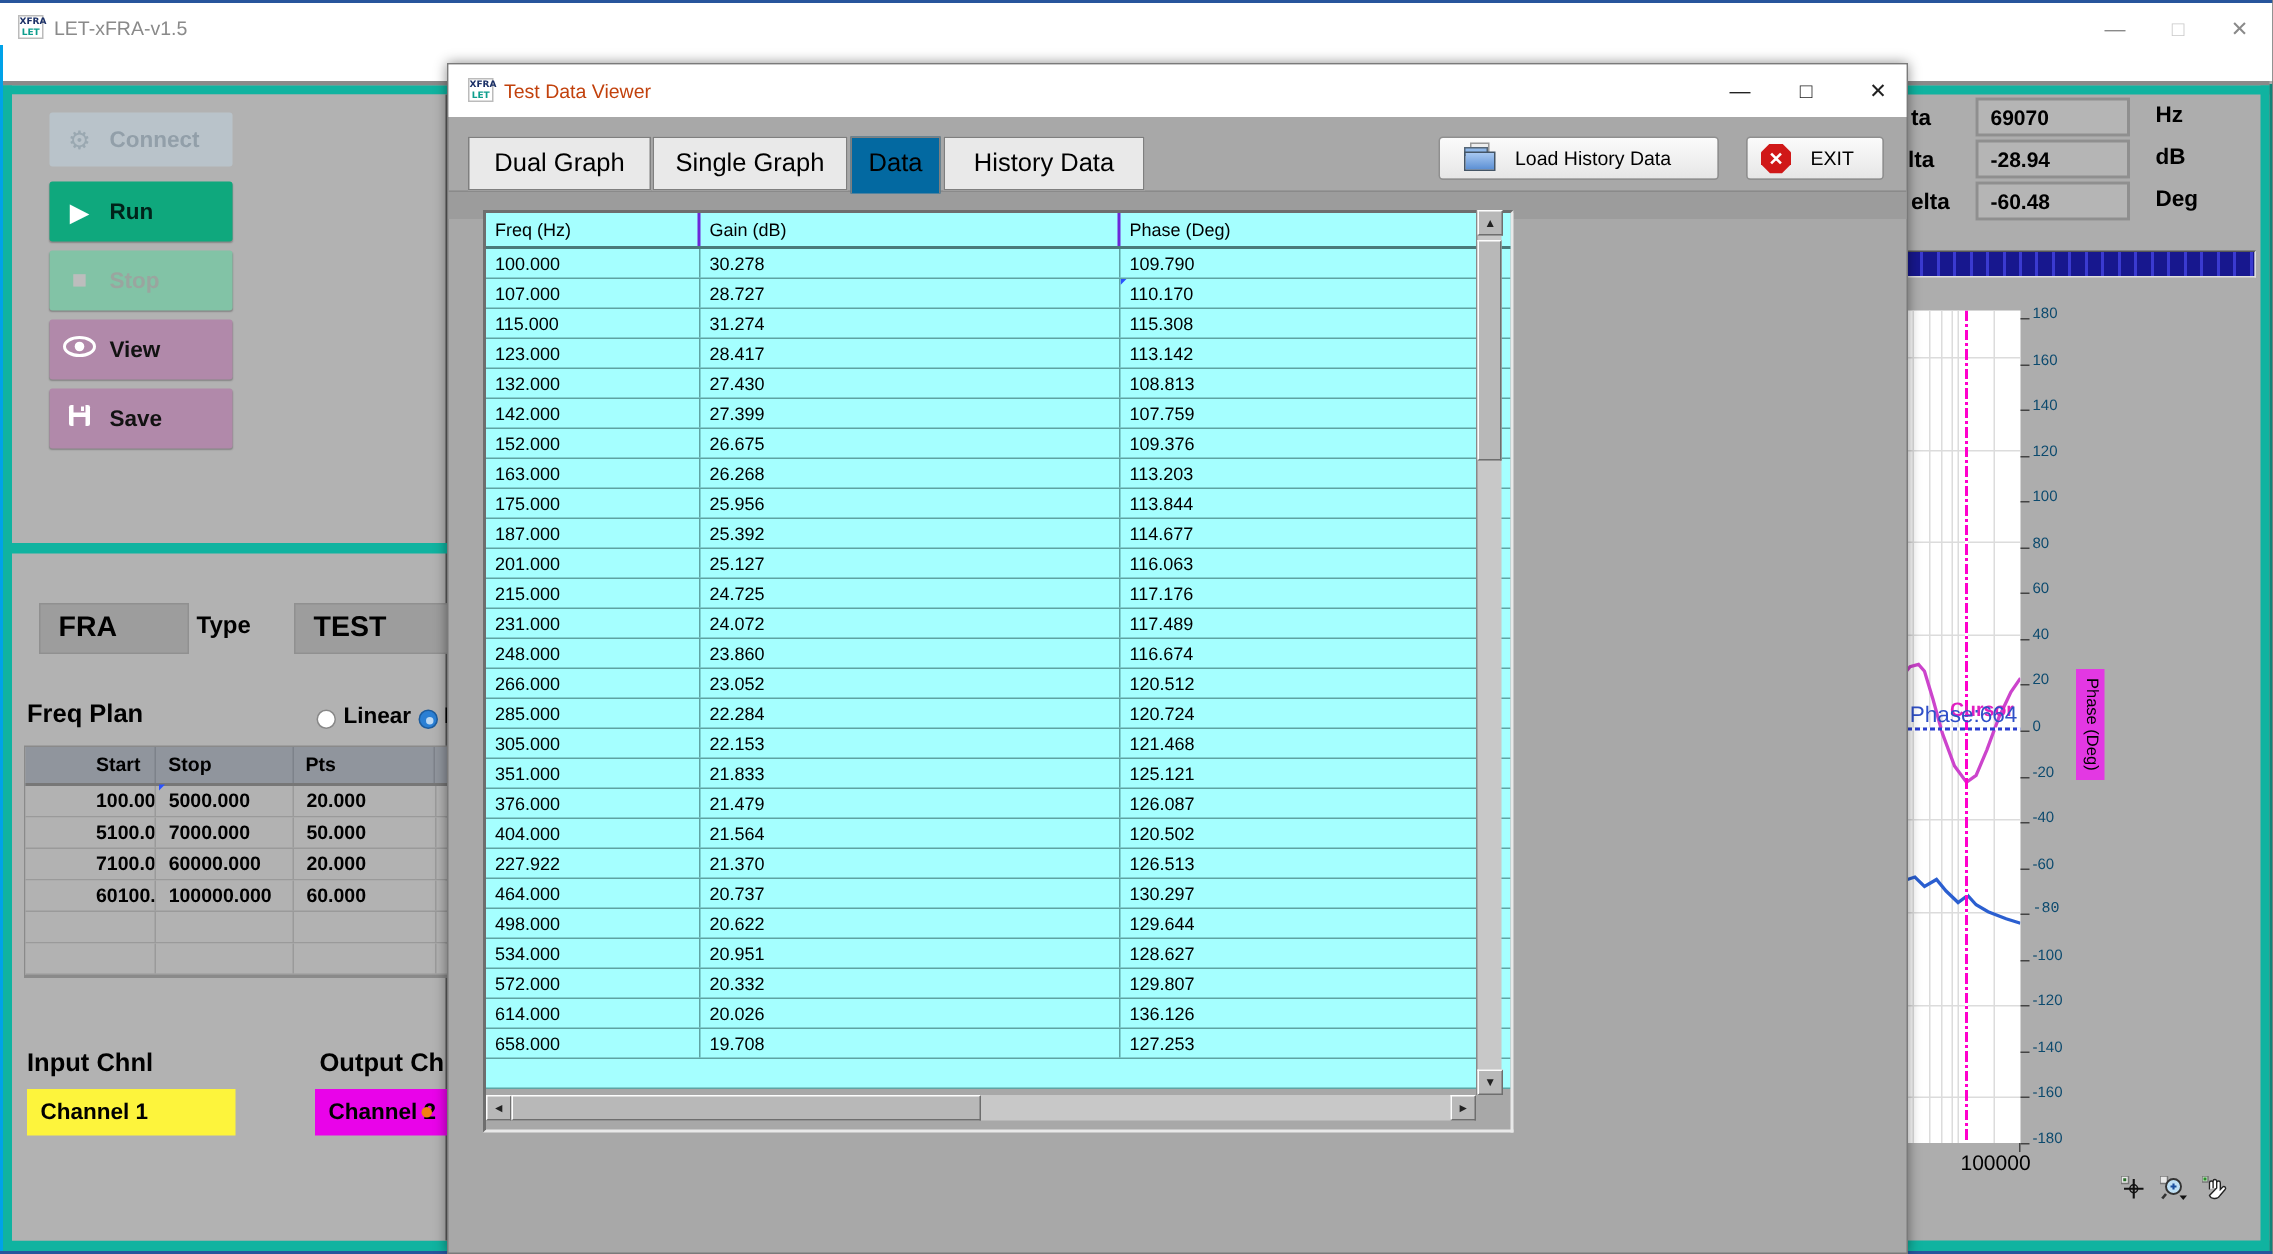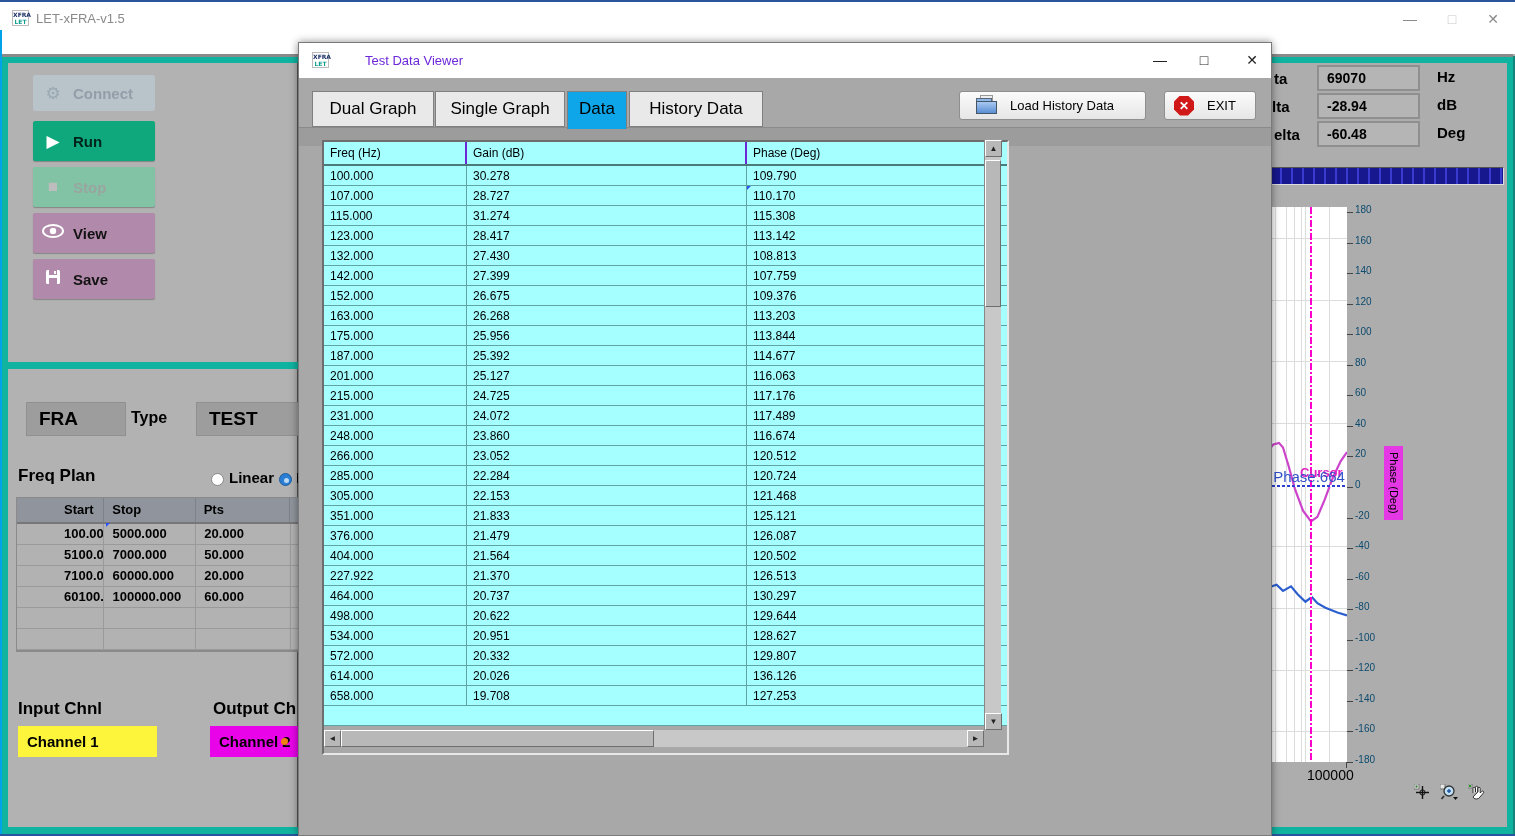--- a/index.html
+++ b/index.html
@@ -94,26 +94,26 @@
   .yaxis-name{left:1384px;top:446px;width:19px;height:74px;background:#e338e3;color:#000;
               font-size:11px;writing-mode:vertical-rl;text-align:center;line-height:19px;}
   .palette{left:1414px;top:784px;display:flex;gap:9px;}
   .palette svg{display:block;}
 
   
   .dialog{left:298px;top:42px;width:974px;height:794px;background:#a8a8a8;border:1px solid #7a7a7a;
           box-sizing:border-box;box-shadow:0 0 8px rgba(0,0,0,.45);}
   .dlg-titlebar{left:0;top:0;width:972px;height:35px;background:#fff;}
   .dlg-icon{left:13px;top:9px;}
-  .dlg-title{left:37px;top:10px;font-size:13px;color:#6d28d9;margin-left:29px;}
+  .dlg-title{left:37px;top:10px;font-size:13px;color:#c2410c;}
   .dlg-btn{top:6px;width:30px;height:22px;text-align:center;line-height:22px;font-size:14px;color:#222;}
   .tabstrip{left:0;top:84px;width:972px;height:18px;background:#9c9c9c;border-top:1px solid #8a8a8a;}
   .tab{top:48px;height:36px;background:#e9e9e9;border:1px solid #7f7f7f;box-sizing:border-box;
        text-align:center;font-size:17px;padding-top:7px;}
-  .tab.active{background:#0ea5e9;border-bottom:none;height:38px;}
+  .tab.active{background:#0369a1;border-bottom:none;height:38px;}
   .dlg-toolbtn{top:48px;height:29px;background:linear-gradient(#fbfbfb,#e6e6e6);border:1px solid #8f8f8f;border-radius:3px;
                box-sizing:border-box;display:flex;align-items:center;font-size:13px;}
 
   .dtbl{left:23px;top:97px;width:687px;height:615px;background:#a8a8a8;
         border-top:2px solid #6e6e6e;border-left:2px solid #6e6e6e;border-right:2px solid #e8e8e8;border-bottom:2px solid #e8e8e8;box-sizing:border-box;}
   .dt-head{display:flex;height:22px;background:#a5ffff;border-bottom:2px solid #4a7a7a;}
   .dt-hcell{box-sizing:border-box;font-size:12px;padding:4px 0 0 6px;border-right:2px solid #6d28d9;overflow:hidden;white-space:nowrap;}
   .dt-rows{height:566px;overflow:hidden;}
   .dt-row{display:flex;height:20px;background:#a5ffff;border-bottom:1px solid #5fa3a3;box-sizing:border-box;}
   .dt-cell{box-sizing:border-box;font-size:12px;padding:3px 0 0 6px;border-right:1px solid #5fa3a3;overflow:hidden;white-space:nowrap;position:relative;}
@@ -322,21 +322,21 @@
       <div class="abs ytick" style="top: 448.444px;">20</div>
       <div class="abs ytickdash" style="top: 487px;"></div>
       <div class="abs ytick" style="top: 479px;">0</div>
       <div class="abs ytickdash" style="top: 517.556px;"></div>
       <div class="abs ytick" style="top: 509.556px;">-20</div>
       <div class="abs ytickdash" style="top: 548.111px;"></div>
       <div class="abs ytick" style="top: 540.111px;">-40</div>
       <div class="abs ytickdash" style="top: 578.667px;"></div>
       <div class="abs ytick" style="top: 570.667px;">-60</div>
       <div class="abs ytickdash" style="top: 609.222px;"></div>
-      <div class="abs ytick" style="top: 601.222px;">-80</div>
+      <div class="abs ytick" style="top: 601.222px; font-family: Liberation Mono, monospace;">-80</div>
       <div class="abs ytickdash" style="top: 639.778px;"></div>
       <div class="abs ytick" style="top: 631.778px;">-100</div>
       <div class="abs ytickdash" style="top: 670.333px;"></div>
       <div class="abs ytick" style="top: 662.333px;">-120</div>
       <div class="abs ytickdash" style="top: 700.889px;"></div>
       <div class="abs ytick" style="top: 692.889px;">-140</div>
       <div class="abs ytickdash" style="top: 731.444px;"></div>
       <div class="abs ytick" style="top: 723.444px;">-160</div>
       <div class="abs ytickdash" style="top: 762px;"></div>
       <div class="abs ytick" style="top: 754px;">-180</div>

